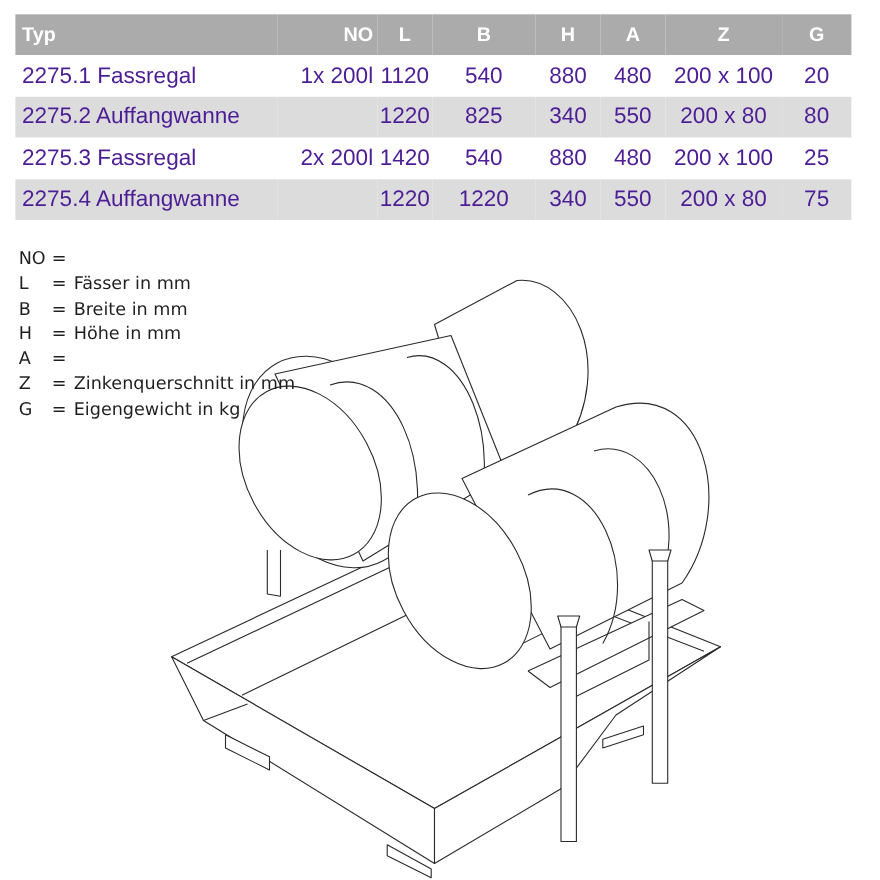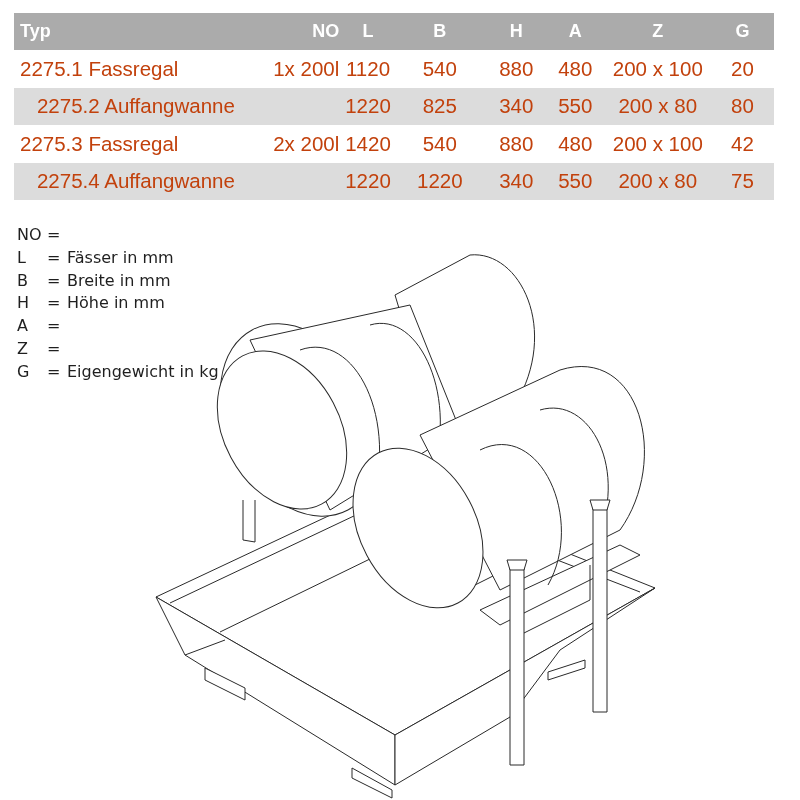--- a/index.html
+++ b/index.html
@@ -1,22 +1,22 @@
 <!DOCTYPE html>
 <html><head>
 <meta charset="utf-8">
 <style>
   html, body { margin: 0; padding: 0; background: #ffffff; }
   body { width: 800px; height: 800px; position: relative; overflow: hidden;
          font-family: "Liberation Sans", "DejaVu Sans", sans-serif; color: #2a2a2a; }
   .spec-table { position: absolute; left: 14px; top: 13px; width: 760px; border-collapse: collapse; }
   .spec-table th { background: #ababab; color: #ffffff; font-weight: bold; font-size: 18px;
                    height: 37px; padding: 0; text-align: center; line-height: 37px; }
-  .spec-table td { font-size: 20.5px; height: 37.5px; padding: 0; text-align: center; color: #c2410c; white-space: nowrap; }
-  .spec-table tr.shaded td { background: #dcdcdc; text-align: center; }
+  .spec-table td { font-size: 20.5px; height: 37.5px; padding: 0; text-align: center; color: #4c1d95; white-space: nowrap; }
+  .spec-table tr.shaded td { background: #dcdcdc; }
   .spec-table th.c-typ { text-align: left; padding-left: 6px; width: 236px; }
   .spec-table td.c-typ { text-align: left; padding-left: 6px; }
   .c-no { width: 90px; text-align: right !important; padding-right: 4px !important; }
   .c-l { width: 50px; }
   .c-b { width: 100px; }
   .c-h { width: 62px; }
   .c-a { width: 62px; }
   .c-z { width: 108px; }
   .c-g { width: 68px; }
 
@@ -65,21 +65,21 @@
       <td class="c-g">80</td>
     </tr>
     <tr>
       <td class="c-typ">2275.3 Fassregal</td>
       <td class="c-no">2x 200l</td>
       <td class="c-l">1420</td>
       <td class="c-b">540</td>
       <td class="c-h">880</td>
       <td class="c-a">480</td>
       <td class="c-z">200 x 100</td>
-      <td class="c-g">42</td>
+      <td class="c-g">25</td>
     </tr>
     <tr class="shaded">
       <td class="c-typ">2275.4 Auffangwanne</td>
       <td class="c-no"></td>
       <td class="c-l">1220</td>
       <td class="c-b">1220</td>
       <td class="c-h">340</td>
       <td class="c-a">550</td>
       <td class="c-z">200 x 80</td>
       <td class="c-g">75</td>
@@ -148,19 +148,20 @@
     <span class="legend-eq">=</span>
     <span class="legend-text">Höhe in mm</span>
   </div>
   <div class="legend-row">
     <span class="legend-key">A</span>
     <span class="legend-eq">=</span>
   </div>
   <div class="legend-row">
     <span class="legend-key">Z</span>
     <span class="legend-eq">=</span>
+    <span class="legend-text">Zinkenquerschnitt in mm</span>
   </div>
   <div class="legend-row">
     <span class="legend-key">G</span>
     <span class="legend-eq">=</span>
     <span class="legend-text">Eigengewicht in kg</span>
   </div>
 </div>
 
 </body></html>

